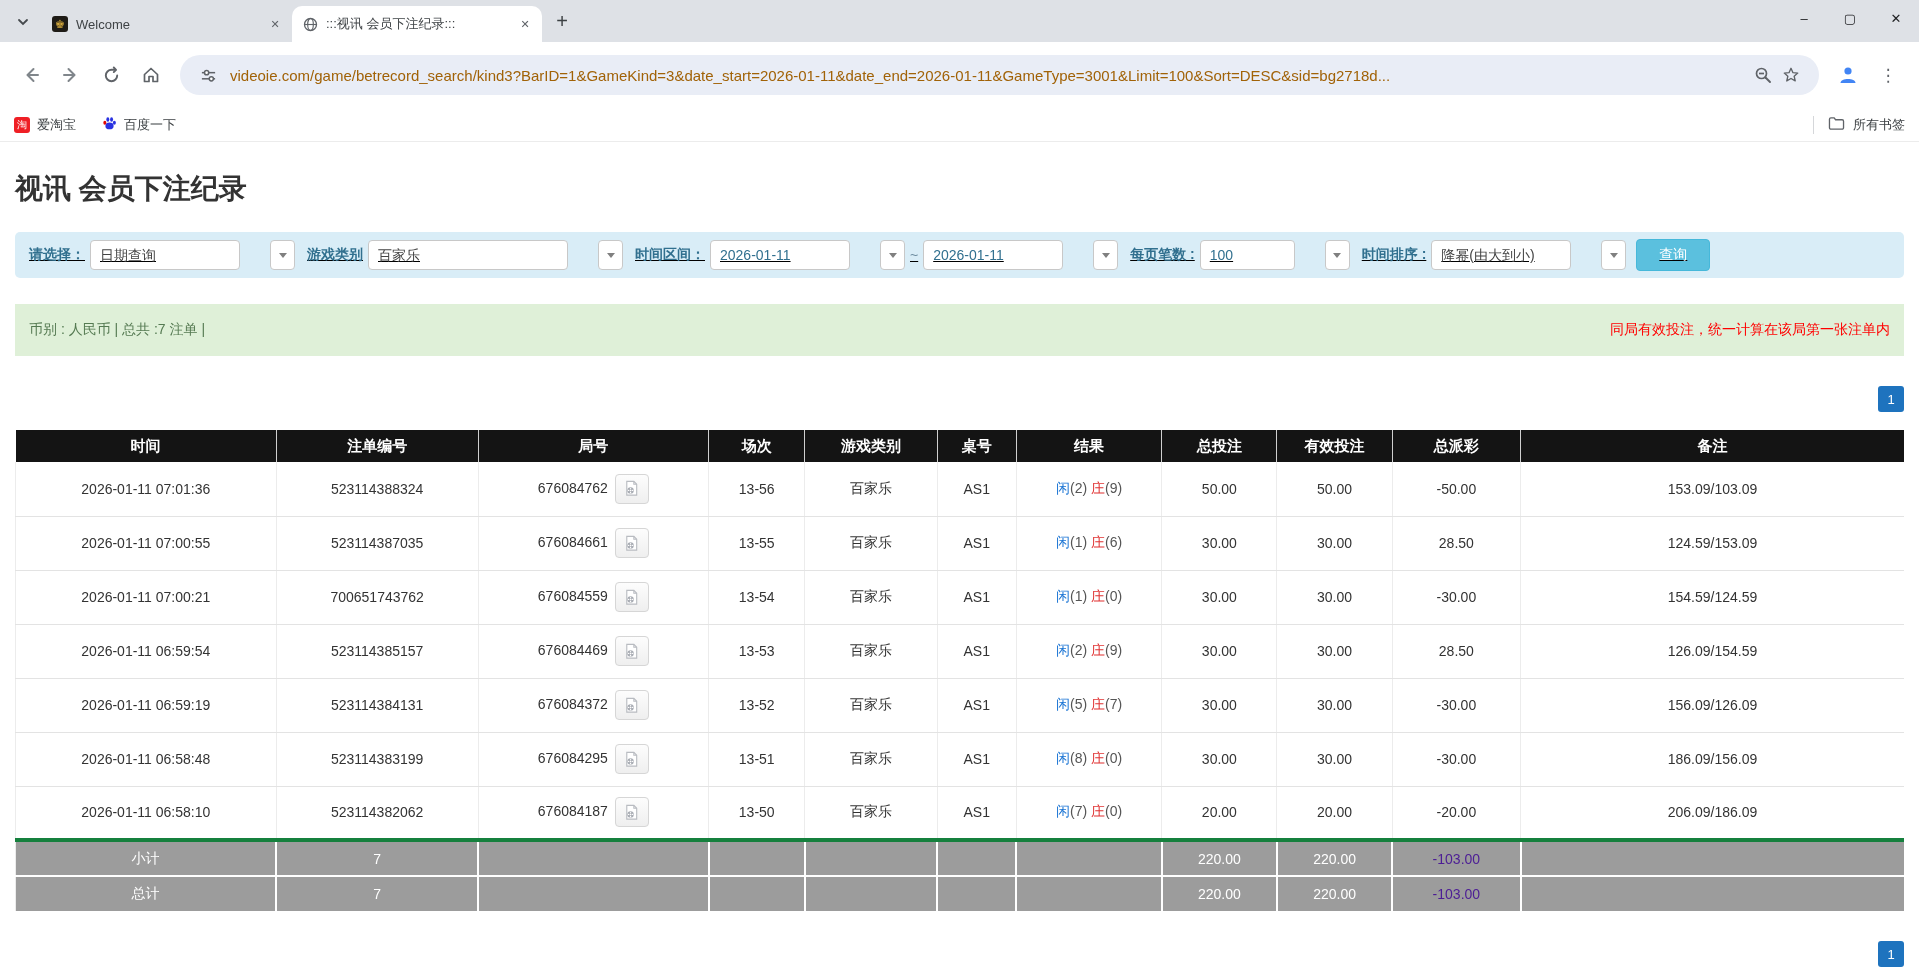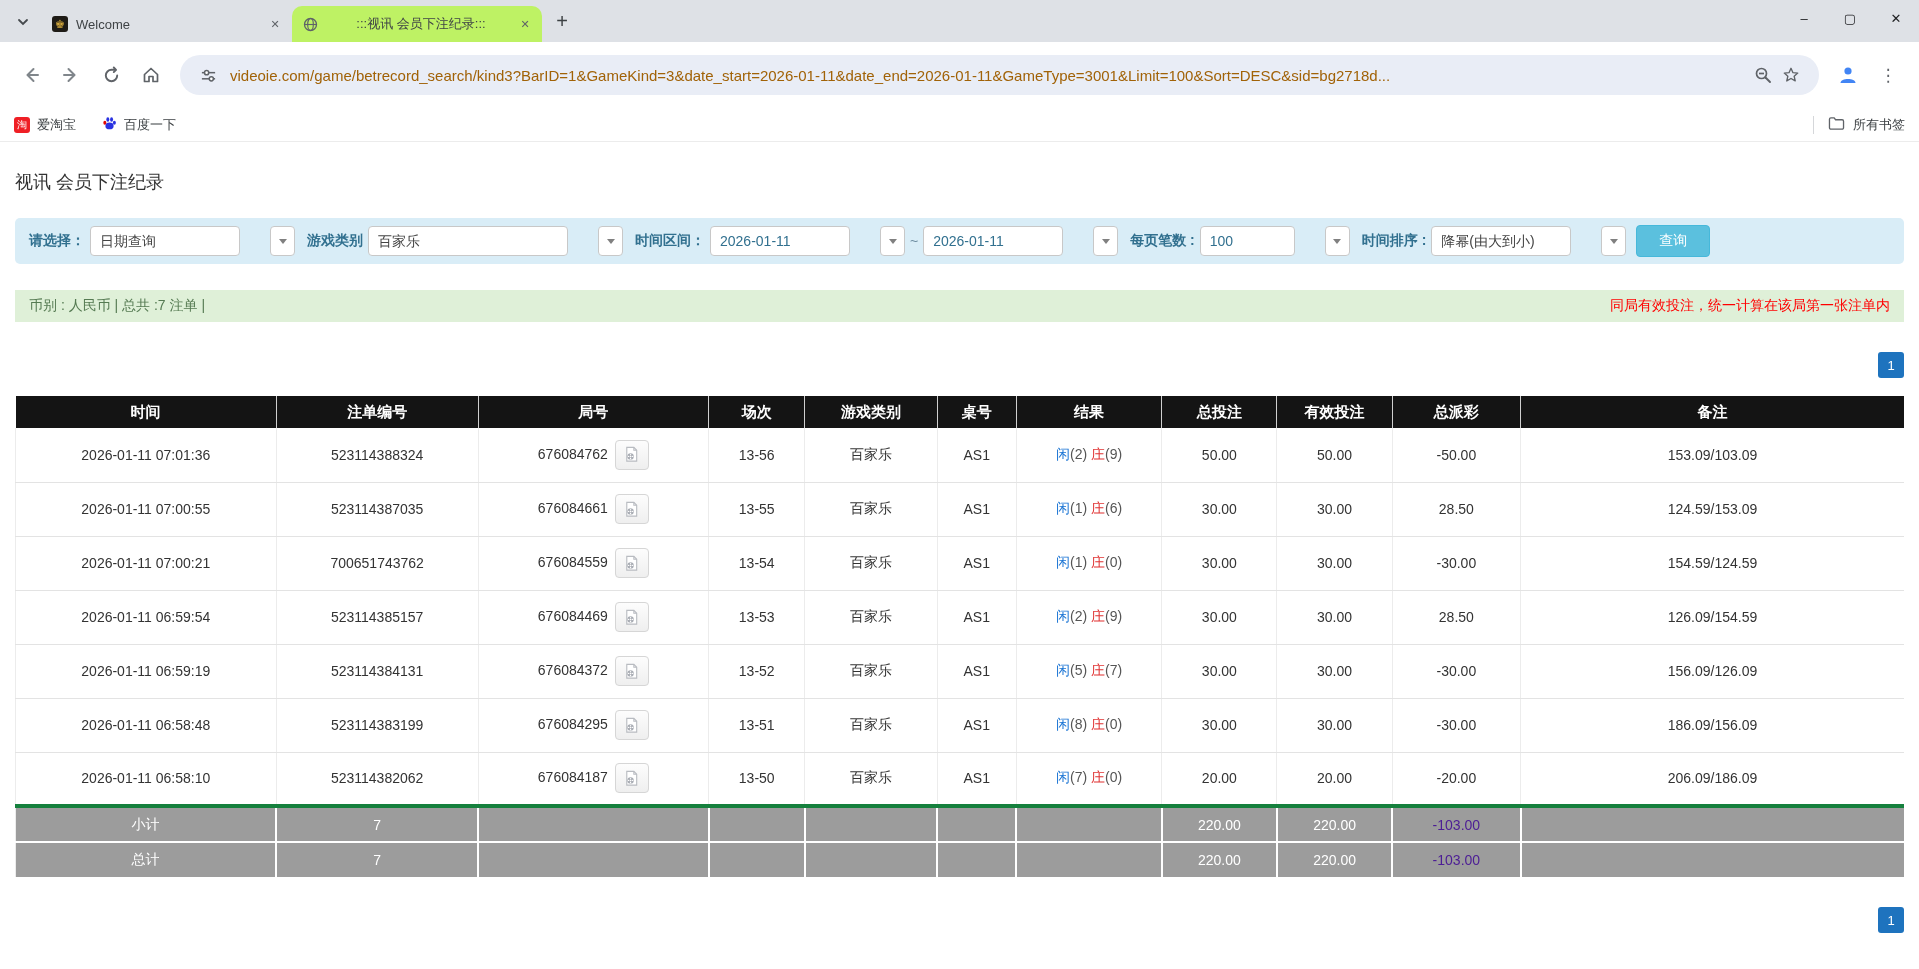--- a/index.html
+++ b/index.html
@@ -3,21 +3,21 @@
 <meta charset="utf-8">
 <style>
   * { box-sizing: border-box; margin: 0; padding: 0; }
   html,body { width:1919px; height:969px; overflow:hidden; background:#fff;
     font-family:"Liberation Sans","DejaVu Sans",sans-serif; }
 
   
   .tabstrip { height:42px; background:#dee1e6; display:flex; align-items:flex-end; position:relative; }
   .tab-search { width:30px; height:30px; margin:0 4px 5px 8px; border-radius:50%; display:flex; align-items:center; justify-content:center; }
   .tab { width:250px; height:36px; display:flex; align-items:center; padding:0 8px 0 10px; border-radius:10px 10px 0 0; color:#3f4346; font-size:13px; }
-  .tab.active { background:#bef264;text-align:center; }
+  .tab.active { background:#ffffff; }
   .tab .fav { width:16px; height:16px; margin-right:8px; flex:0 0 auto; display:flex; align-items:center; justify-content:center; }
   .tab .t-title { flex:1; white-space:nowrap; overflow:hidden; text-overflow:ellipsis; }
   .tab .t-close { width:18px; height:18px; border-radius:50%; display:flex; align-items:center; justify-content:center; font-size:11px; color:#5f6368; }
   .fav-dark { width:16px; height:16px; background:#1e1b16; border-radius:3px; color:#d4a93c; font-size:11px; line-height:16px; text-align:center; }
   .newtab { width:28px; height:28px; margin:0 0 7px 6px; display:flex; align-items:center; justify-content:center; font-size:20px; color:#3c4043; }
   .win-controls { position:absolute; right:0; top:0; height:36px; display:flex; align-items:center; }
   .win-btn { width:46px; height:36px; display:flex; align-items:center; justify-content:center; font-size:13px; color:#202124; }
 
   .toolbar { height:66px; background:#fff; display:flex; align-items:center; padding:0 14px; gap:6px; }
   .nav-btn { width:34px; height:34px; border-radius:50%; display:flex; align-items:center; justify-content:center; flex:0 0 auto; }
@@ -28,34 +28,34 @@
   .kebab { font-size:17px; color:#5f6368; letter-spacing:0; }
 
   .bookmarks { height:34px; background:#fff; display:flex; align-items:center; padding:0 14px; font-size:13px; color:#3c4043; border-bottom:1px solid #ececec; }
   .bm-item { display:flex; align-items:center; gap:7px; margin-right:26px; }
   .bm-tao { width:16px; height:16px; background:#ef1f25; border-radius:3px; color:#fff; font-size:10px; line-height:16px; text-align:center; }
   .bm-right { margin-left:auto; display:flex; align-items:center; gap:8px; }
   .bm-sep { width:1px; height:18px; background:#d5d7da; margin-right:6px; }
 
   
   .content { padding:0 15px; }
-  .page-title { margin-top:28px; font-size:18px; font-weight:400; color:#333; }
-
-  .filterbar { margin-top:24px; background:#d9edf7; border-radius:5px; padding:7px 10px; display:flex; align-items:center; }
+  .page-title { margin-top:28px; font-size:28px; font-weight:700; color:#333; }
+
+  .filterbar { margin-top:24px; background:#d9edf7; border-radius:5px; padding:7px 10px; display:flex; align-items:center;text-decoration:underline; }
   .f-label { color:#31708f; font-weight:bold; font-size:14px; margin:0 5px 0 12px; white-space:nowrap; }
   .f-label.first { margin-left:4px; }
   .combo { display:flex; align-items:center;gap:27px; }
   .combo .val { height:30px; line-height:28px; background:#fff; border:1px solid #c8c8c8; border-radius:4px; padding:0 9px; font-size:14px; color:#444; white-space:nowrap; }
   .combo .val.blue { color:#31708f; }
   .combo .arrow { width:25px; height:30px; background:#fff; border:1px solid #c8c8c8; border-radius:4px; margin-left:3px; display:flex; align-items:center; justify-content:center; }
   .combo .arrow i { width:0; height:0; border-left:4px solid transparent; border-right:4px solid transparent; border-top:5px solid #808080; }
   .tilde { color:#6d8ca0; margin:0 5px; font-size:14px; }
   .search-btn { margin-left:10px; height:32px; padding:0 22px; background:#5bc0de; border:1px solid #46b8da; border-radius:4px; color:#fff; font-size:14px; display:flex; align-items:center; }
 
-  .summary { margin-top:26px; background:#dff0d8; padding:7px 14px; display:flex; justify-content:space-between; align-items:center; font-size:14px; }
+  .summary { margin-top:26px; background:#dff0d8; padding:17px 14px; display:flex; justify-content:space-between; align-items:center; font-size:14px; }
   .summary .left { color:#557a52; }
   .summary .right { color:#f00; }
 
   .pager { display:flex; justify-content:flex-end; margin-top:30px; }
   .pager.bottom { margin-top:28px; }
   .page-btn { min-width:26px; height:26px; background:#1e73be; color:#fff; border-radius:3px; font-size:13px; display:flex; align-items:center; justify-content:center; }
 
   table.bets { width:100%; margin-top:18px; border-collapse:collapse; table-layout:fixed; }
   table.bets th { background:#141414; color:#fff; font-size:15px; font-weight:bold; height:32px; border-right:1px solid #cfcfcf; }
   table.bets th:last-child { border-right:none; }

